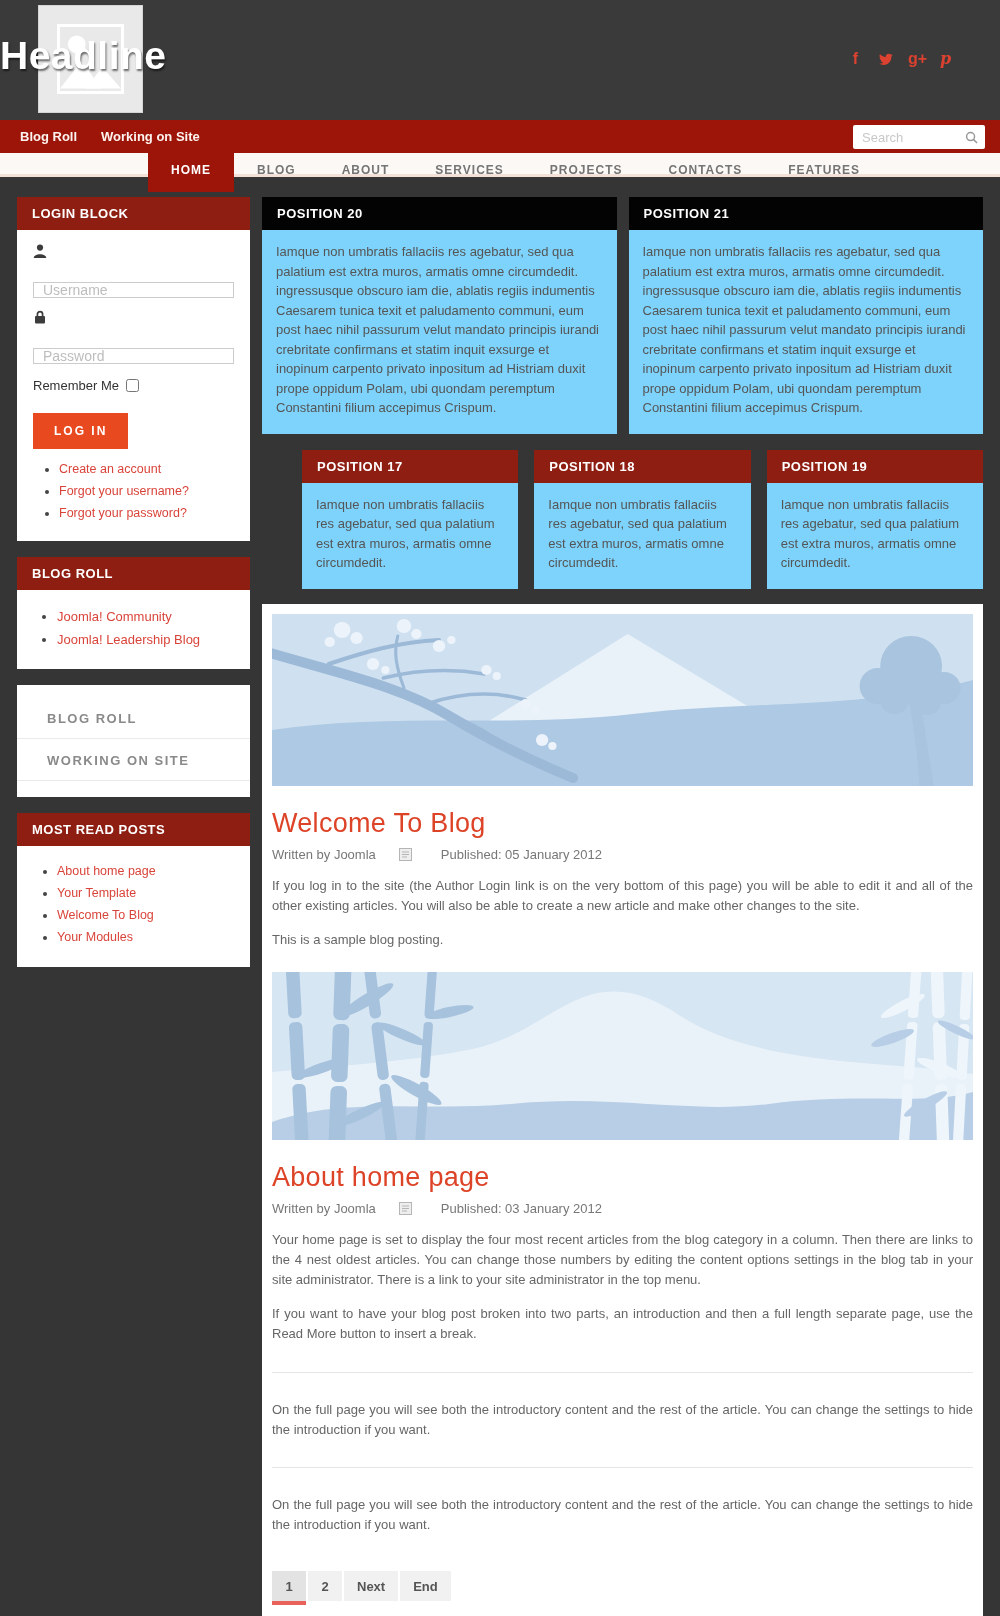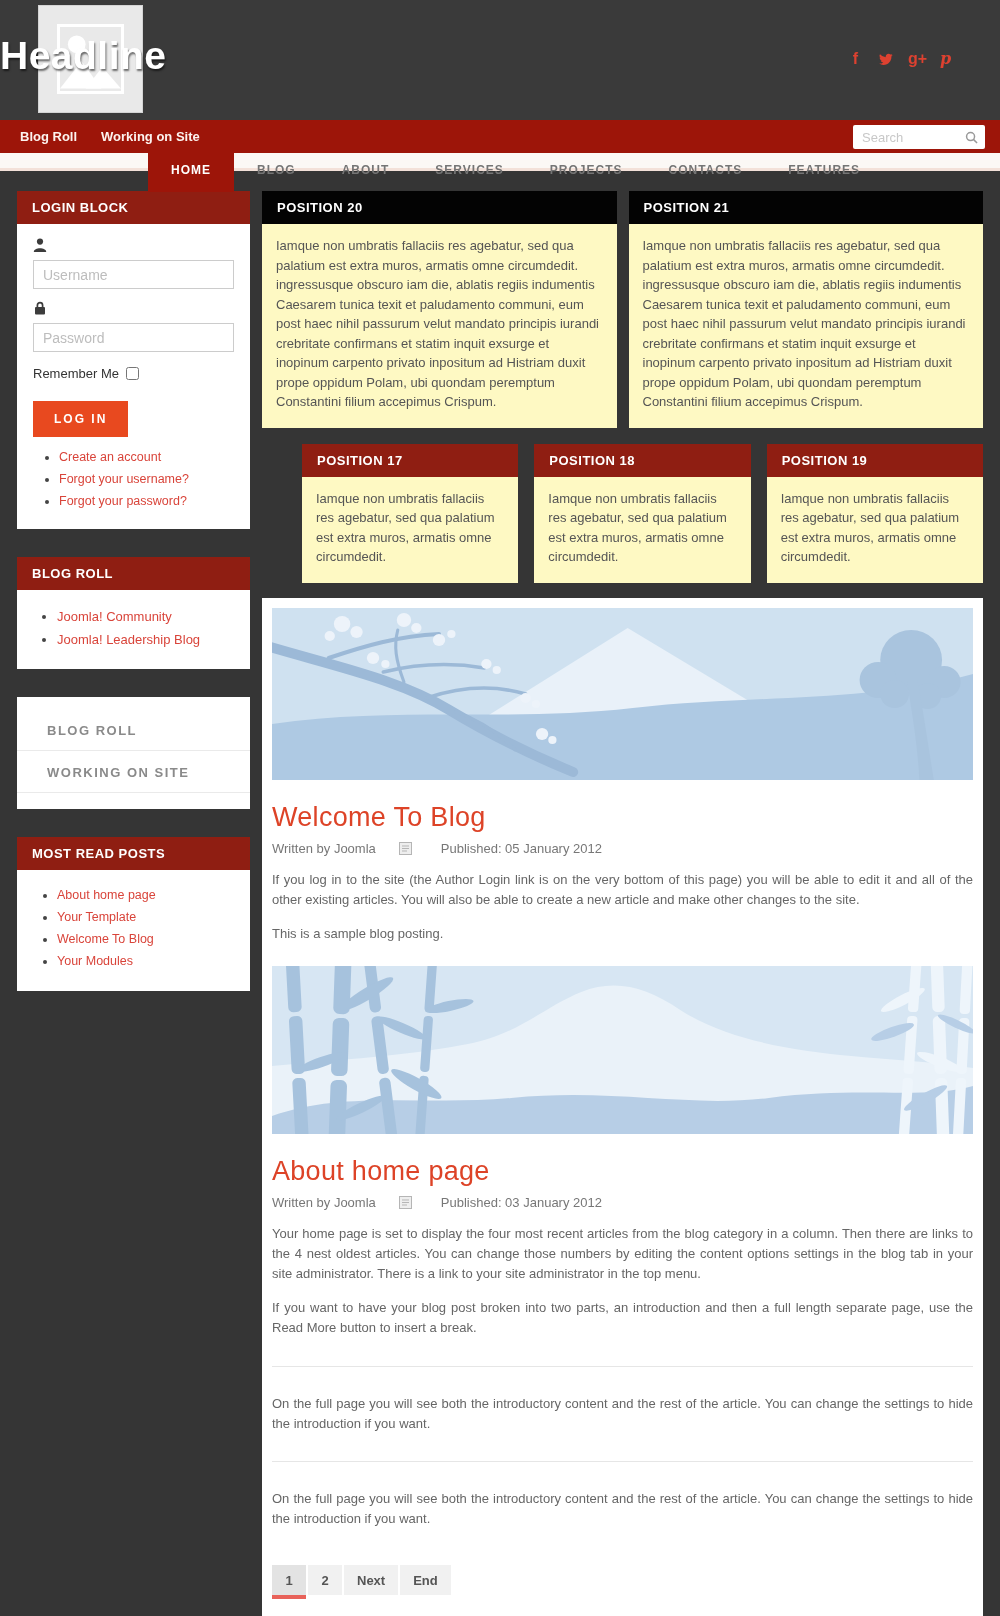--- a/index.html
+++ b/index.html
@@ -22,64 +22,64 @@
   
   .topbar{position:relative;height:33px;background:#9d1509;display:flex;align-items:center;padding-left:20px;}
   .toplink{color:#fdf3ef;font-size:13px;font-weight:bold;margin-right:24px;cursor:pointer;text-decoration:none;}
   .search{position:absolute;right:15px;top:5px;width:132px;height:24px;background:#fff;border-radius:2px;
           display:flex;align-items:center;padding:0 7px;}
   .search input{border:0;outline:0;flex:1;min-width:0;font-size:13px;color:#555;font-family:inherit;background:transparent;}
   .search input::placeholder{color:#c8c8c8;}
   .search svg{width:13px;height:13px;stroke:#999;fill:none;stroke-width:1.6;}
 
   
-  .navbar{position:relative;height:18px;background:#fbf8f5;display:flex;padding-left:148px;
+  .navbar{position:relative;height:24px;background:#fbf8f5;display:flex;padding-left:148px;
           border-bottom:3px solid #f3e1d9;z-index:2;}
   .nav-item{display:block;line-height:34px;padding:0 23px;font-size:12px;font-weight:bold;color:#757575;
             letter-spacing:1px;text-decoration:none;cursor:pointer;}
   .nav-item.active{background:#9d1509;color:#fff;height:39px;}
 
   
   .content{display:flex;gap:12px;padding:20px 17px 0 17px;align-items:flex-start;}
-  .sidebar{width:233px;flex:0 0 233px;display:flex;flex-direction:column;gap:28px;}
+  .sidebar{width:233px;flex:0 0 233px;display:flex;flex-direction:column;gap:16px;}
   .main{flex:1;min-width:0;}
 
   .block{background:#fff;}
   .block-head{height:33px;display:flex;align-items:center;padding-left:15px;color:#fff;
               font-size:13px;font-weight:bold;letter-spacing:.5px;}
   .bh-red{background:#8f1e12;}
   .bh-black{background:#030303;}
 
   
   .login-body{padding:14px 16px 16px;}
   .icon-row{height:17px;margin-bottom:3px;}
   .icon-row svg{width:14px;height:14px;fill:#3c3c3c;}
-  input.text{width:100%;height:29px;border:1px solid #ccc;padding:0 9px;font-size:14px;color:#555;
-             font-family:inherit;margin:2px 0 12px;background:#fff;}
+  input.text{width:100%;height:16px;border:1px solid #ccc;padding:0 9px;font-size:14px;color:#555;
+             font-family:inherit;margin:18px 0 12px;background:#fff;}
   input.text::placeholder{color:#bdbdbd;}
   .remember{display:flex;align-items:center;gap:7px;font-size:13px;color:#333;margin:2px 0 4px;}
   .remember input{width:13px;height:13px;margin:0;}
   .loginbtn{display:inline-block;margin:16px 0 10px;background:#e8491f;color:#fff;border:0;
             padding:11px 21px;font-size:12px;font-weight:bold;letter-spacing:2px;cursor:pointer;font-family:inherit;}
   .sideul{margin:0;padding:0 0 0 26px;list-style:disc;}
   .sideul li{color:#444;font-size:13px;line-height:1.8;}
   .sideul.small li{font-size:12.5px;line-height:1.75;}
   .redlink{color:#d9443a;text-decoration:none;cursor:pointer;}
 
   .list-body{padding:15px 14px 18px;}
 
   
   .leftmenu{padding:12px 0 16px;}
   .leftmenu-item{display:block;padding:14px 0 12px 30px;font-size:13px;font-weight:bold;color:#8a8a8a;
                  letter-spacing:1.5px;border-bottom:1px solid #eaeaea;text-decoration:none;cursor:pointer;}
 
   
   .pos-row{display:flex;gap:12px;margin-bottom:16px;}
   .pos-row.r2{gap:16px;margin-bottom:15px;padding-left:40px;}
-  .pos{flex:1;background:#fef9c3;min-width:0;}
+  .pos{flex:1;background:#7dd3fc;min-width:0;}
   .pos-body{padding:12px 14px 16px;font-size:13px;color:#555;line-height:1.5;}
 
   
   .main-white{background:#fff;padding:10px 10px 1px;}
   .banner{display:block;width:100%;height:172px;}
   .banner.b2{height:168px;margin-top:22px;}
   h2.atitle{margin:22px 0 8px;color:#dd4327;font-size:27px;font-weight:500;letter-spacing:.3px;}
   .meta{display:flex;align-items:center;gap:23px;font-size:13px;color:#777;margin-bottom:14px;}
   .meta .pub{margin-left:6px;}
   .noteicon{width:13px;height:13px;}

